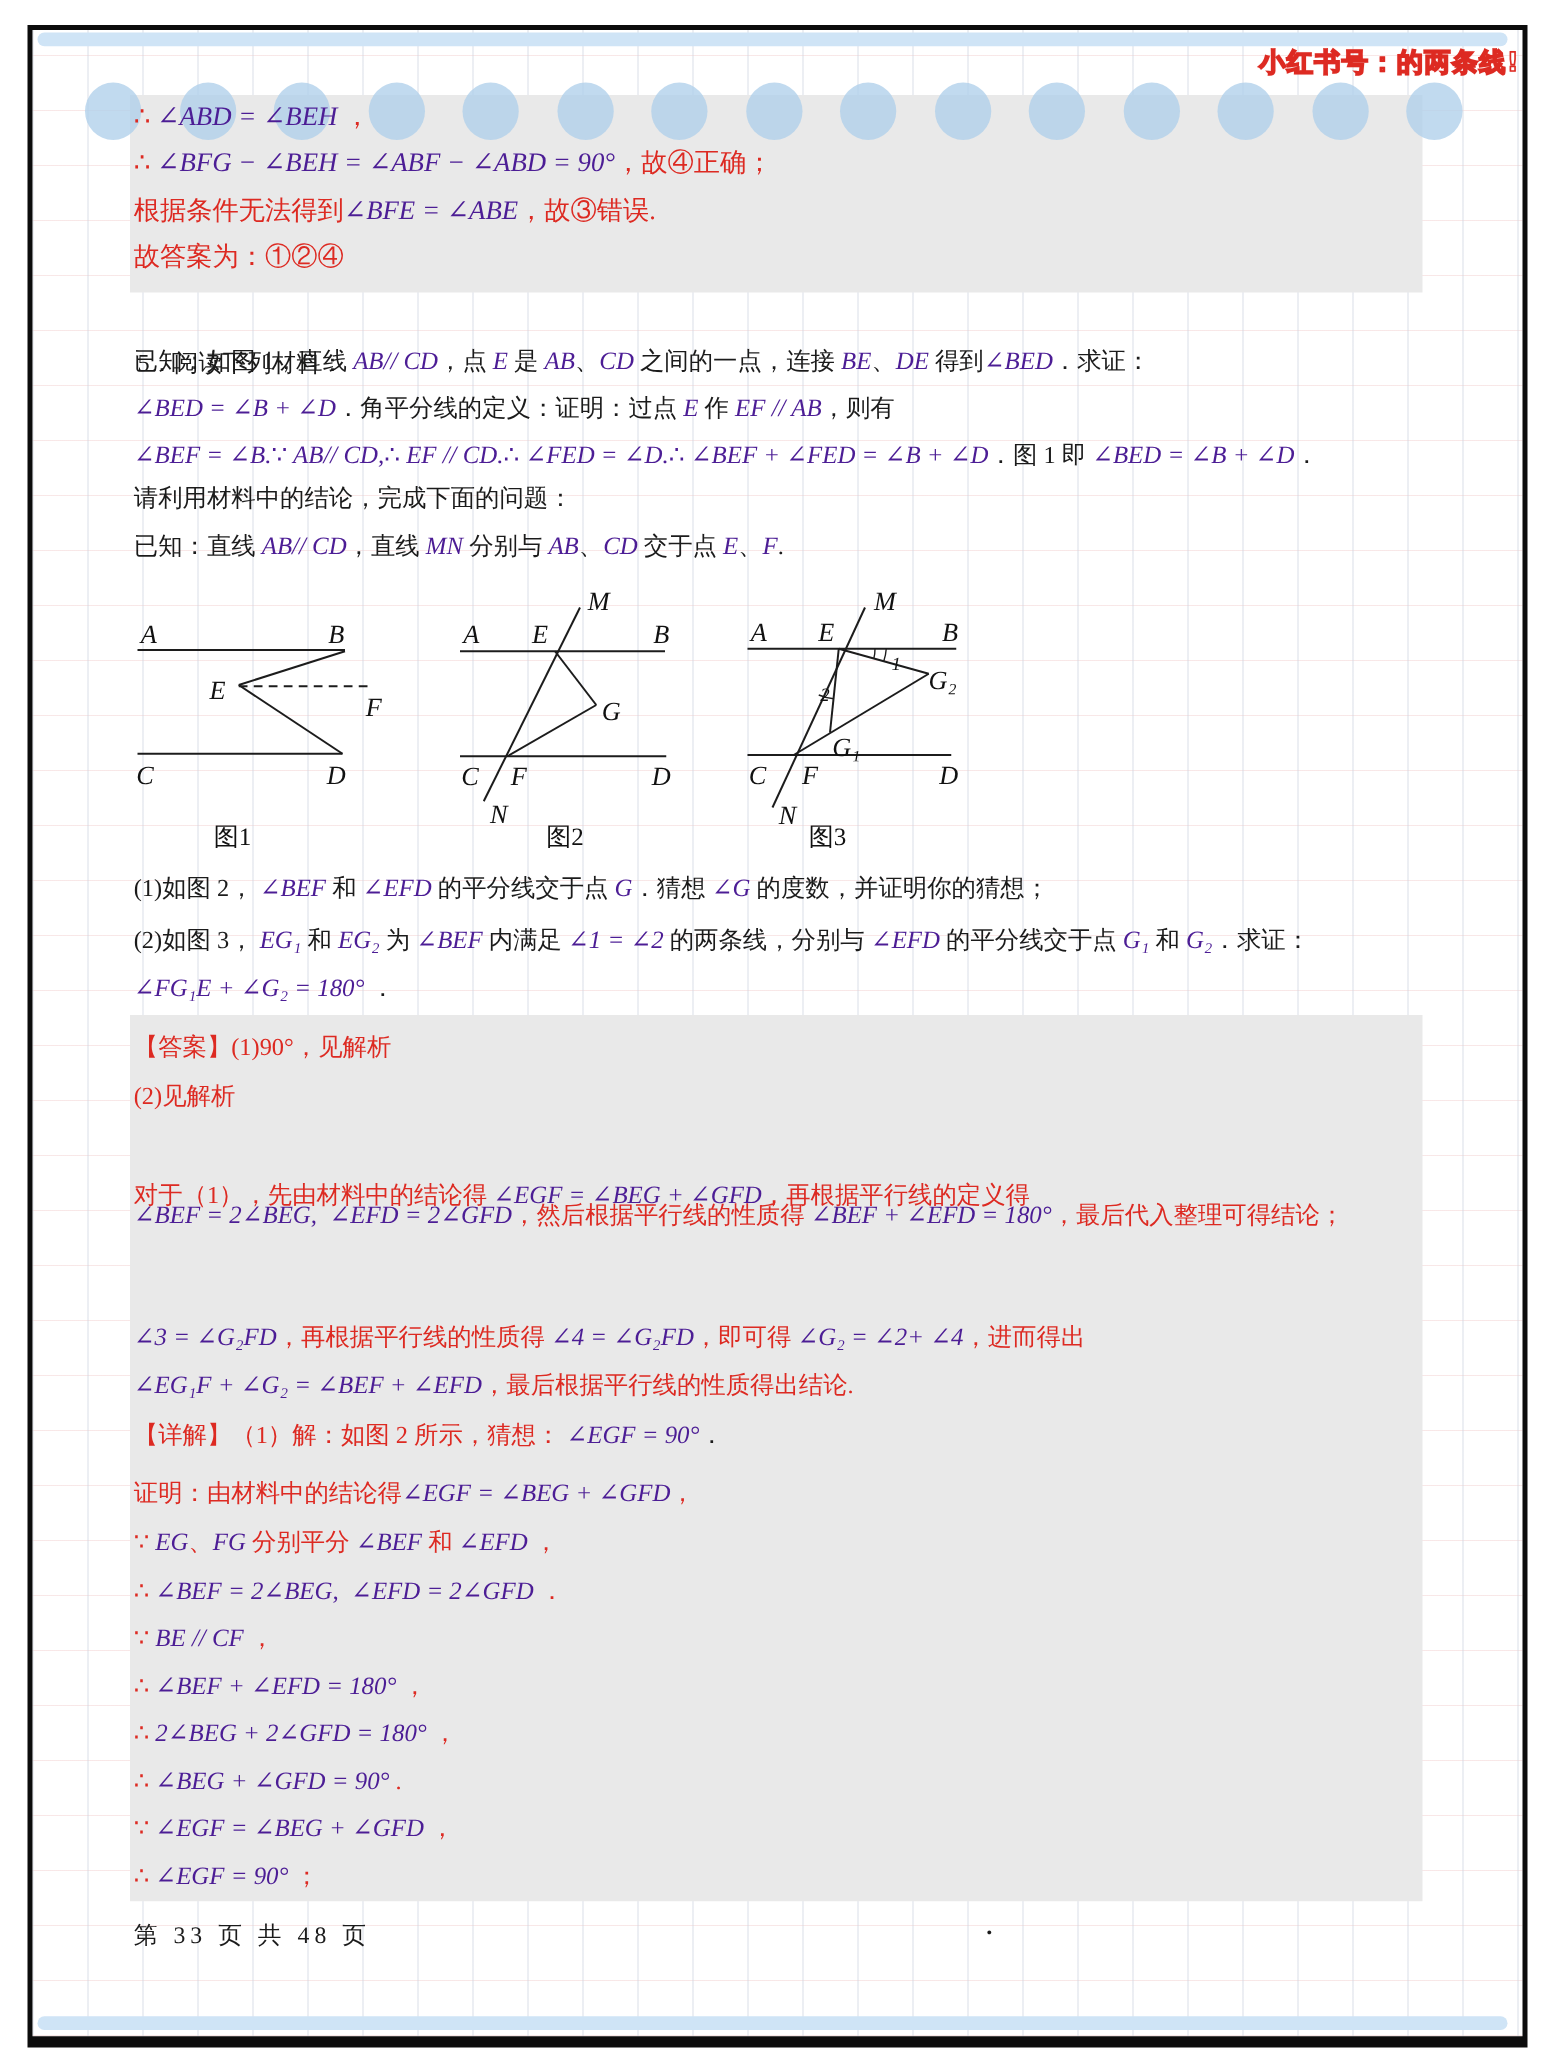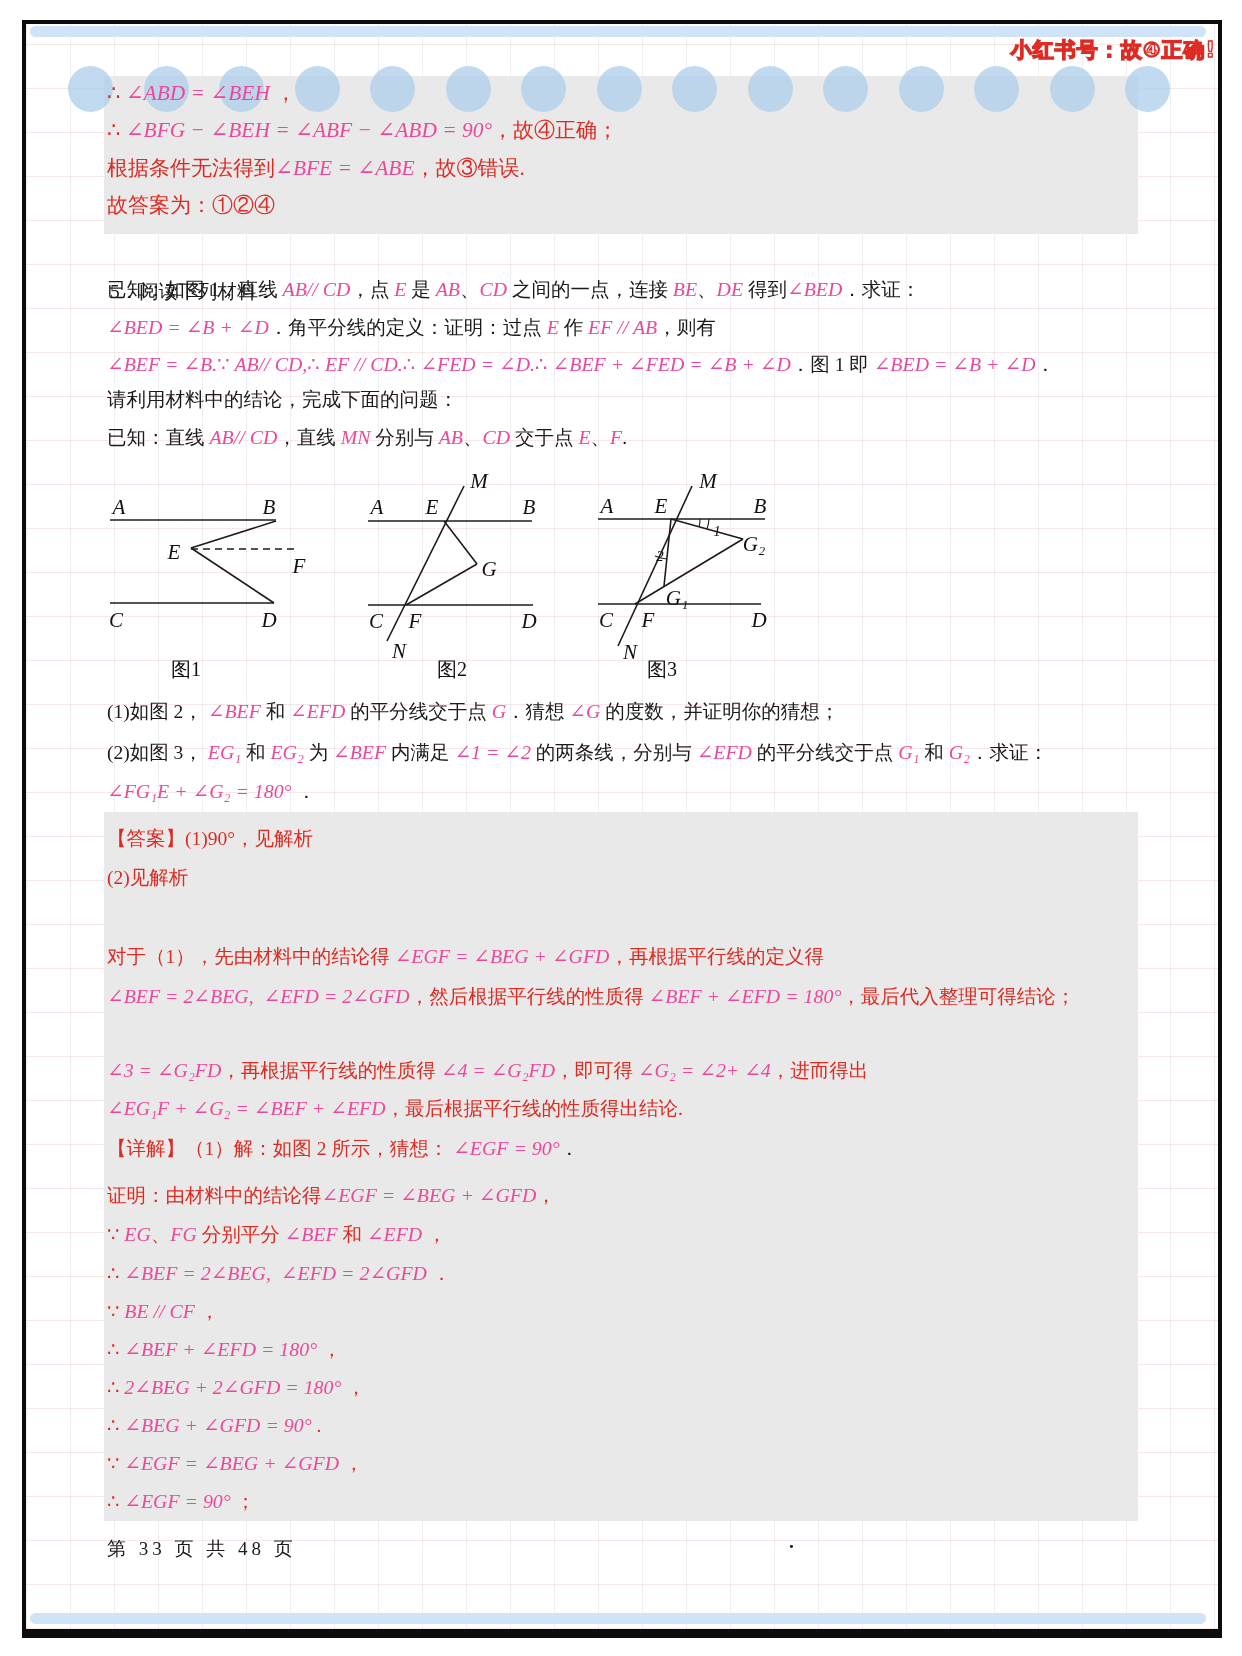--- a/index.html
+++ b/index.html
@@ -22,21 +22,21 @@
   .hl{position:absolute;left:104px;width:1034px;}
   
   #circle-row{position:absolute;top:66px;left:68px;width:1102px;height:46px;
               display:flex;justify-content:space-between;z-index:2;}
   .dot-circle{width:45px;height:46px;border-radius:50%;}
   
   #text-layer{position:absolute;left:0;top:0;width:1242px;height:1656px;z-index:3;}
   .line{position:absolute;white-space:pre;font-size:19.5px;line-height:1.25;color:#1b1b1b;}
   .t-k{color:#1b1b1b;}
   .t-r{color:var(--red);}
-  .t-m{font-style:italic;font-size:1.02em;color:#ec4899;
+  .t-m{font-style:italic;font-size:1.02em;color:#4c1d95;
        font-family:"Liberation Serif","DejaVu Serif","DejaVu Sans",serif;}
   #footer-line{letter-spacing:4px;font-size:19px;}
   
   #fig-layer{position:absolute;left:0;top:0;z-index:3;pointer-events:none;}
   .fig-line{stroke:#1c1c1c;stroke-width:1.6;fill:none;}
   .fig-arc{stroke:#1c1c1c;stroke-width:1.1;fill:none;}
   .fig-label{font-family:"Liberation Serif","DejaVu Serif",serif;font-style:italic;
              font-size:21px;fill:#111;text-anchor:middle;}
   .fig-label-small{font-size:15px;}
   .fig-caption{font-family:"Liberation Serif","DejaVu Serif",serif;font-size:20px;fill:#111;
@@ -66,21 +66,21 @@
       <div class="dot-circle" style="background: rgba(176, 207, 235, 0.78);"></div>
       <div class="dot-circle" style="background: rgba(176, 207, 235, 0.78);"></div>
       <div class="dot-circle" style="background: rgba(176, 207, 235, 0.78);"></div>
       <div class="dot-circle" style="background: rgba(176, 207, 235, 0.78);"></div>
       <div class="dot-circle" style="background: rgba(176, 207, 235, 0.78);"></div>
       <div class="dot-circle" style="background: rgba(176, 207, 235, 0.78);"></div>
       <div class="dot-circle" style="background: rgba(176, 207, 235, 0.78);"></div>
       <div class="dot-circle" style="background: rgba(176, 207, 235, 0.78);"></div>
     </div>
 
-  <div id="badge">小红书号：故④正确!</div>
+  <div id="badge">小红书号：的两条线!</div>
 
   <svg id="fig-layer" width="1242" height="1656" viewBox="0 0 1242 1656">
       <g>
         <line x1="110" y1="520" x2="276" y2="520" class="fig-line"></line>
         <line x1="110" y1="603" x2="274" y2="603" class="fig-line"></line>
         <line x1="276" y1="521" x2="191" y2="548" class="fig-line"></line>
         <line x1="191" y1="548" x2="274" y2="603" class="fig-line"></line>
         <line x1="191" y1="549" x2="298" y2="549" class="fig-line" stroke-dasharray="7 5"></line>
         <text x="119" y="514" class="fig-label">A</text>
         <text x="269" y="514" class="fig-label">B</text>
@@ -145,21 +145,21 @@
       <div class="line" style="left: 107px; top: 315px;"><span class="t-m">∠BED = ∠B + ∠D</span><span class="t-k">．角平分线的定义：证明：过点 </span><span class="t-m">E</span><span class="t-k"> 作 </span><span class="t-m">EF // AB</span><span class="t-k">，则有</span></div>
       <div class="line" style="left: 107px; top: 352px;"><span class="t-m">∠BEF = ∠B.∵ AB// CD,∴ EF // CD.∴ ∠FED = ∠D.∴ ∠BEF + ∠FED = ∠B + ∠D</span><span class="t-k">．图 1 即 </span><span class="t-m">∠BED = ∠B + ∠D</span><span class="t-k">．</span></div>
       <div class="line" style="left: 107px; top: 388px;"><span class="t-k">请利用材料中的结论，完成下面的问题：</span></div>
       <div class="line" style="left: 107px; top: 425px;"><span class="t-k">已知：直线 </span><span class="t-m">AB// CD</span><span class="t-k">，直线 </span><span class="t-m">MN</span><span class="t-k"> 分别与 </span><span class="t-m">AB</span><span class="t-k">、</span><span class="t-m">CD</span><span class="t-k"> 交于点 </span><span class="t-m">E</span><span class="t-k">、</span><span class="t-m">F</span><span class="t-k">.</span></div>
       <div class="line" style="left: 107px; top: 699px;"><span class="t-k">(1)如图 2， </span><span class="t-m">∠BEF</span><span class="t-k"> 和 </span><span class="t-m">∠EFD</span><span class="t-k"> 的平分线交于点 </span><span class="t-m">G</span><span class="t-k">．猜想 </span><span class="t-m">∠G</span><span class="t-k"> 的度数，并证明你的猜想；</span></div>
       <div class="line" style="left: 107px; top: 740px;"><span class="t-k">(2)如图 3， </span><span class="t-m">EG₁</span><span class="t-k"> 和 </span><span class="t-m">EG₂</span><span class="t-k"> 为 </span><span class="t-m">∠BEF</span><span class="t-k"> 内满足 </span><span class="t-m">∠1 = ∠2</span><span class="t-k"> 的两条线，分别与 </span><span class="t-m">∠EFD</span><span class="t-k"> 的平分线交于点 </span><span class="t-m">G₁</span><span class="t-k"> 和 </span><span class="t-m">G₂</span><span class="t-k">．求证：</span></div>
       <div class="line" style="left: 107px; top: 779px;"><span class="t-m">∠FG₁E + ∠G₂ = 180°</span><span class="t-k"> ．</span></div>
       <div class="line" style="left: 107px; top: 827px;"><span class="t-r">【答案】(1)90°，见解析</span></div>
       <div class="line" style="left: 107px; top: 866px;"><span class="t-r">(2)见解析</span></div>
       <div class="line" style="left: 107px; top: 944px;"><span class="t-r">对于（1），先由材料中的结论得 </span><span class="t-m">∠EGF = ∠BEG + ∠GFD</span><span class="t-r">，再根据平行线的定义得</span></div>
-      <div class="line" style="left: 107px; top: 984px;"><span class="t-m">∠BEF = 2∠BEG,  ∠EFD = 2∠GFD</span><span class="t-r">，然后根据平行线的性质得 </span><span class="t-m">∠BEF + ∠EFD = 180°</span><span class="t-r">，最后代入整理可得结论；</span></div>
+      <div class="line" style="left: 107px; top: 960px;"><span class="t-m">∠BEF = 2∠BEG,  ∠EFD = 2∠GFD</span><span class="t-r">，然后根据平行线的性质得 </span><span class="t-m">∠BEF + ∠EFD = 180°</span><span class="t-r">，最后代入整理可得结论；</span></div>
       <div class="line" style="left: 107px; top: 1058px;"><span class="t-m">∠3 = ∠G₂FD</span><span class="t-r">，再根据平行线的性质得 </span><span class="t-m">∠4 = ∠G₂FD</span><span class="t-r">，即可得 </span><span class="t-m">∠G₂ = ∠2+ ∠4</span><span class="t-r">，进而得出</span></div>
       <div class="line" style="left: 107px; top: 1096px;"><span class="t-m">∠EG₁F + ∠G₂ = ∠BEF + ∠EFD</span><span class="t-r">，最后根据平行线的性质得出结论.</span></div>
       <div class="line" style="left: 107px; top: 1136px;"><span class="t-r">【详解】（1）解：如图 2 所示，猜想： </span><span class="t-m">∠EGF = 90°</span><span class="t-k">．</span></div>
       <div class="line" style="left: 107px; top: 1183px;"><span class="t-r">证明：由材料中的结论得</span><span class="t-m">∠EGF = ∠BEG + ∠GFD</span><span class="t-r">，</span></div>
       <div class="line" style="left: 107px; top: 1222px;"><span class="t-r">∵ </span><span class="t-m">EG</span><span class="t-r">、</span><span class="t-m">FG</span><span class="t-r"> 分别平分 </span><span class="t-m">∠BEF</span><span class="t-r"> 和 </span><span class="t-m">∠EFD</span><span class="t-r"> ，</span></div>
       <div class="line" style="left: 107px; top: 1261px;"><span class="t-r">∴ </span><span class="t-m">∠BEF = 2∠BEG,  ∠EFD = 2∠GFD</span><span class="t-r"> ．</span></div>
       <div class="line" style="left: 107px; top: 1299px;"><span class="t-r">∵ </span><span class="t-m">BE // CF</span><span class="t-r"> ，</span></div>
       <div class="line" style="left: 107px; top: 1337px;"><span class="t-r">∴ </span><span class="t-m">∠BEF + ∠EFD = 180°</span><span class="t-r"> ，</span></div>
       <div class="line" style="left: 107px; top: 1375px;"><span class="t-r">∴ </span><span class="t-m">2∠BEG + 2∠GFD = 180°</span><span class="t-r"> ，</span></div>
       <div class="line" style="left: 107px; top: 1413px;"><span class="t-r">∴ </span><span class="t-m">∠BEG + ∠GFD = 90°</span><span class="t-r"> .</span></div>

